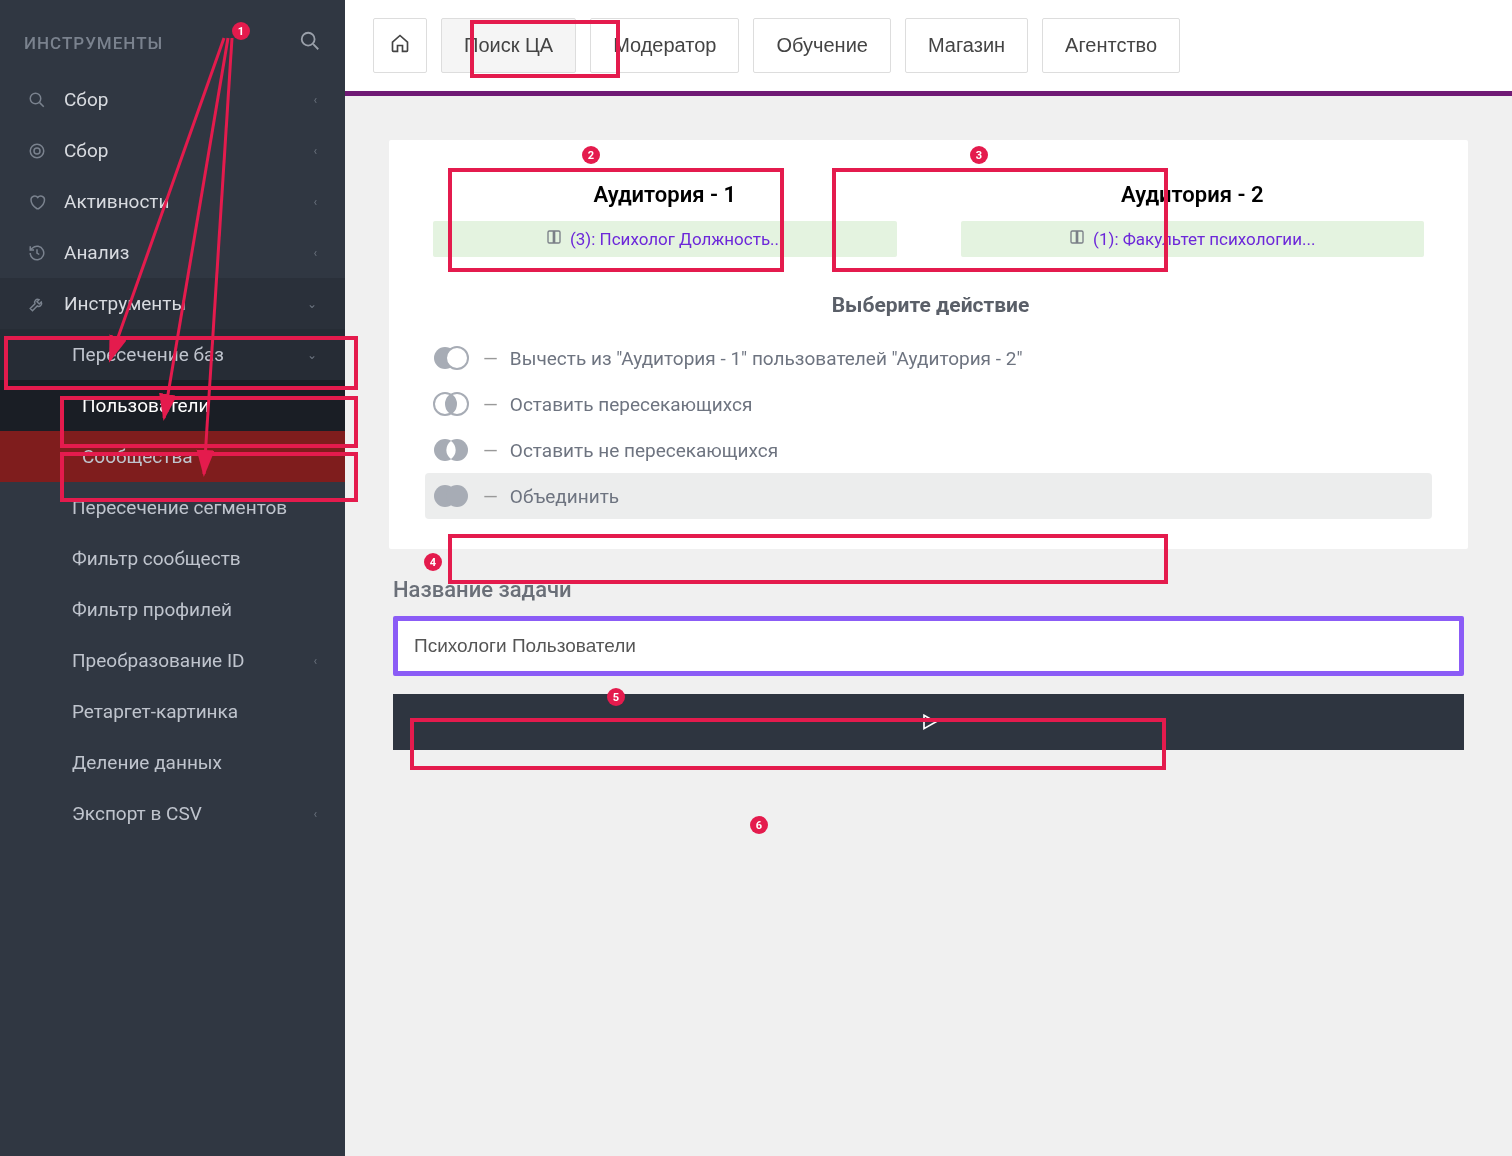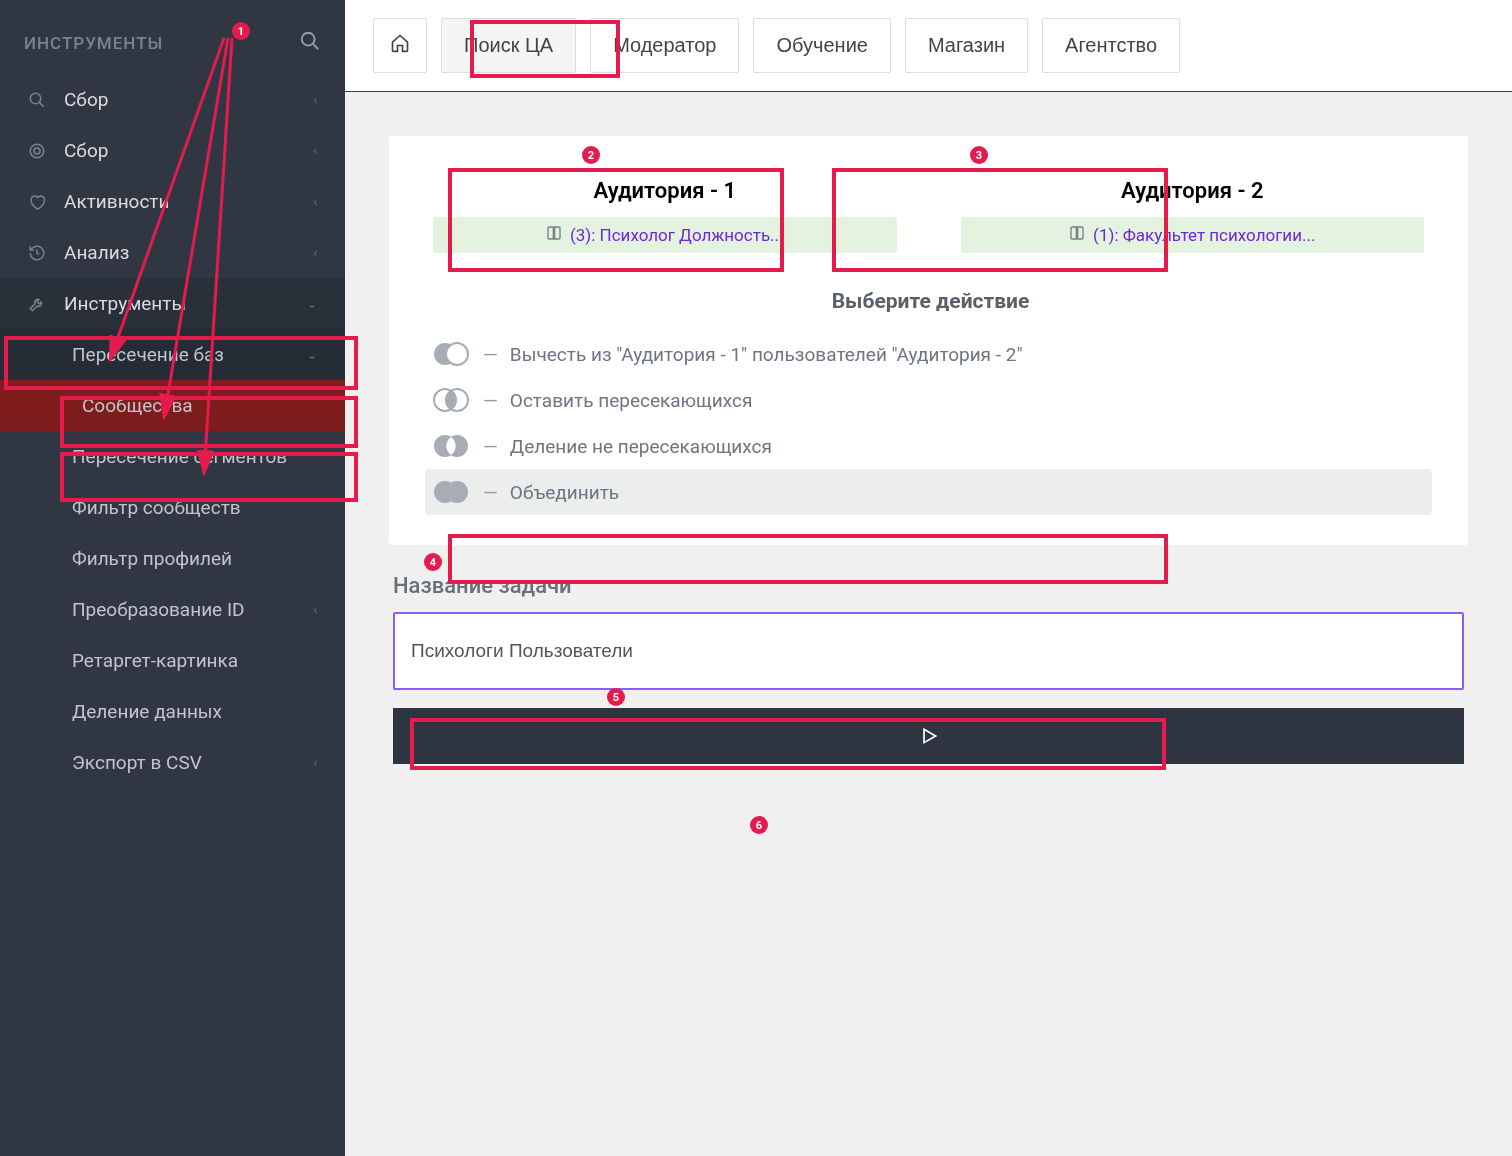--- a/index.html
+++ b/index.html
@@ -81,21 +81,21 @@
 .main {
   flex: 1;
   background: #f0f0f0;
   padding: 0;
 }
 .topnav {
   background: #fff;
   padding: 18px 28px;
   display: flex;
   gap: 14px;
-  border-bottom: 1px solid #701a75;
+  border-bottom: 5px solid #701a75;
 }
 .topnav-btn {
   border: 1px solid #ddd;
   background: #fff;
   padding: 14px 22px;
   font-size: 20px;
   color: #444;
   cursor: pointer;
   border-radius: 2px;
 }
@@ -154,23 +154,23 @@
 .dash { color: #999; }
 
 .task-section { margin-top: 28px; padding: 0 4px; }
 .task-label {
   color: #6a6f78; font-size: 22px; font-weight: 500;
   display: flex; align-items: flex-end; gap: 10px; margin-bottom: 14px;
 }
 .task-input {
   width: 100%;
   background: #fff;
-  border: 2px solid #8b5cf6;
+  border: 5px solid #8b5cf6;
   font-size: 19px;
-  padding: 26px 16px;
+  padding: 14px 16px;
   color: #555;
   border-radius: 2px;
 }
 .run-btn {
   width: 100%;
   background: #2e3540;
   color: #fff;
   border: none;
   padding: 18px;
   margin-top: 18px;
@@ -259,20 +259,23 @@
           <path d="M14.7 6.3a4 4 0 0 0-5.4 5.4L3 18l3 3 6.3-6.3a4 4 0 0 0 5.4-5.4L15 12l-3-3 2.7-2.7z"></path>
         </svg>
     </span>
     <span>Инструменты</span>
     <span class="chevron">⌄</span>
   </div>
 
   <div class="nav-sub-item l2">
     <span>Пересечение баз</span>
     <span class="chevron">⌄</span>
+  </div>
+  <div class="nav-sub-item l3 active">
+    <span>Пользователи</span>
   </div>
   <div class="nav-sub-item l3">
     <span>Сообщества</span>
   </div>
   <div class="nav-sub-item">
     <span>Пересечение сегментов</span>
   </div>
   <div class="nav-sub-item">
     <span>Фильтр сообществ</span>
   </div>
@@ -363,21 +366,21 @@
       </div>
       <div class="action-row">
         <span class="action-icon">
           <svg width="40" height="26" viewBox="0 0 40 26">
               <circle cx="14" cy="13" r="11" fill="#a7acb5"></circle>
               <circle cx="26" cy="13" r="11" fill="#a7acb5"></circle>
               <path d="M20 4 a11 11 0 0 1 0 18 a11 11 0 0 1 0 -18" fill="#fff"></path>
             </svg>
         </span>
         <span class="dash">—</span>
-        <span>Деление не пересекающихся</span>
+        <span>Оставить не пересекающихся</span>
       </div>
       <div class="action-row selected">
         <span class="action-icon">
           <svg width="40" height="26" viewBox="0 0 40 26">
               <circle cx="14" cy="13" r="11" fill="#a7acb5"></circle>
               <circle cx="26" cy="13" r="11" fill="#a7acb5"></circle>
             </svg>
         </span>
         <span class="dash">—</span>
         <span>Объединить</span>

